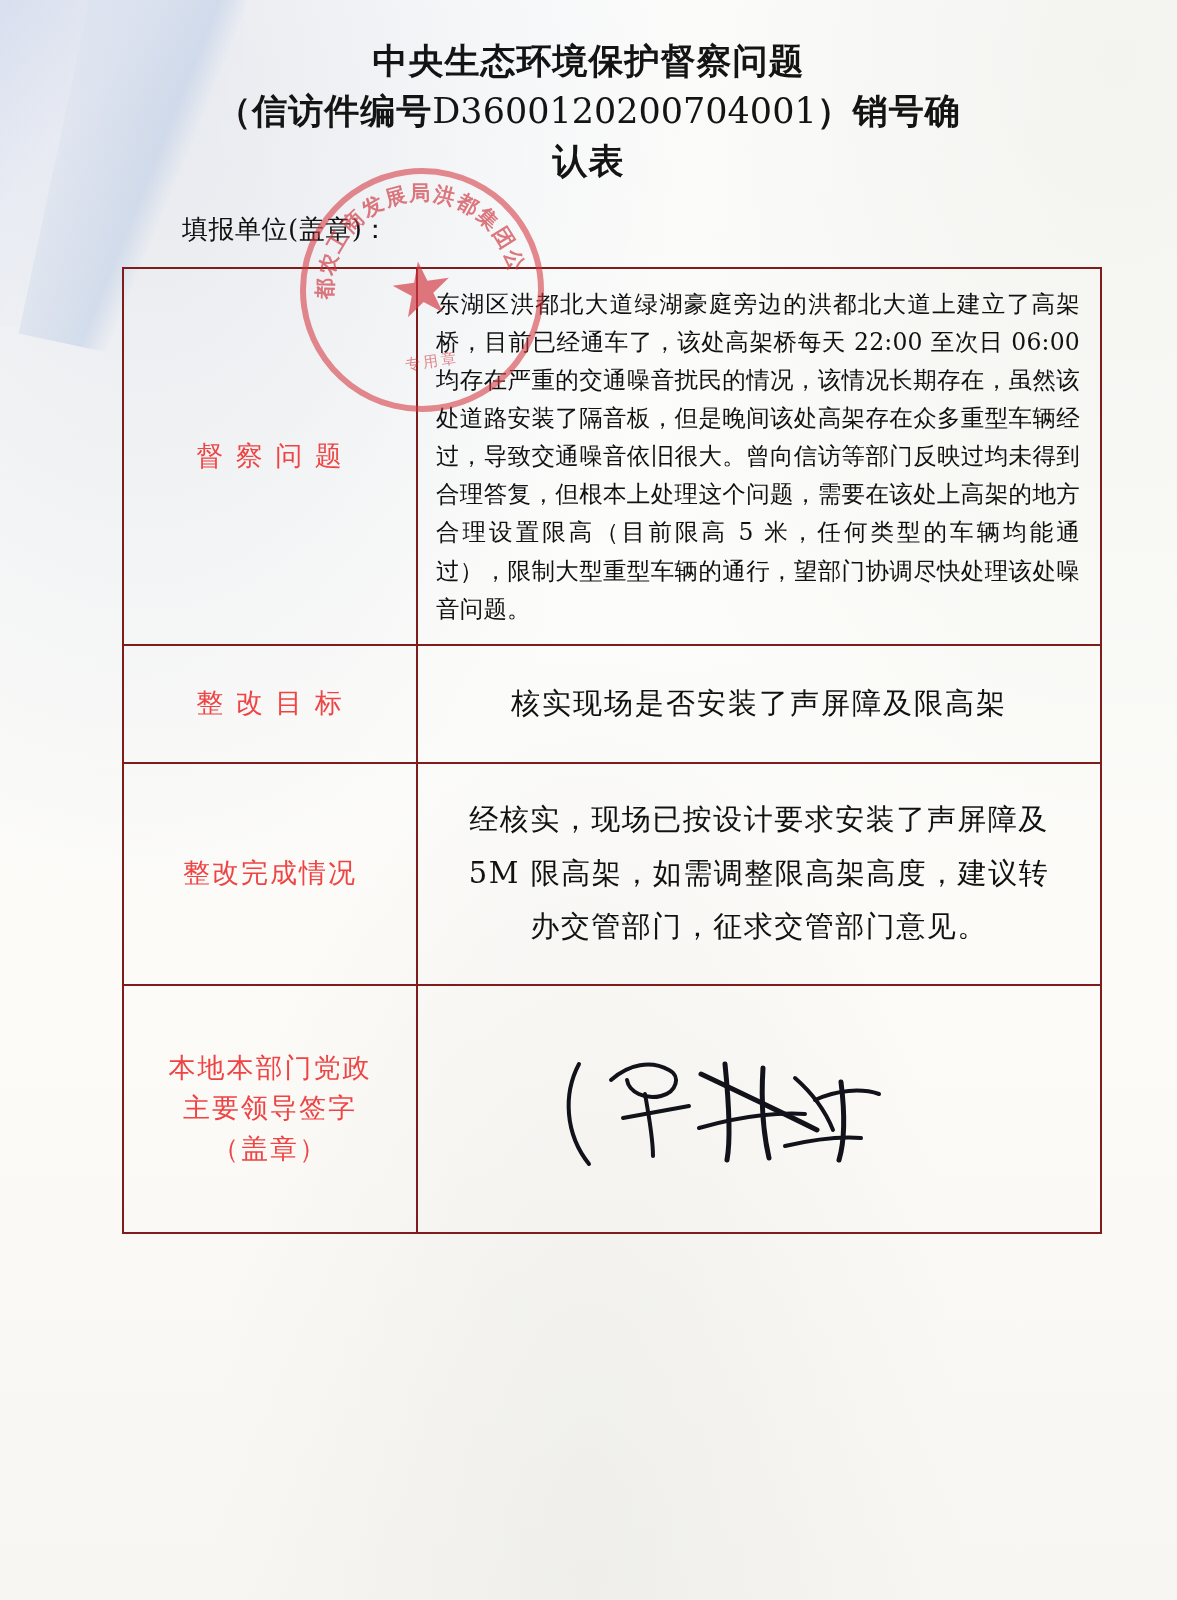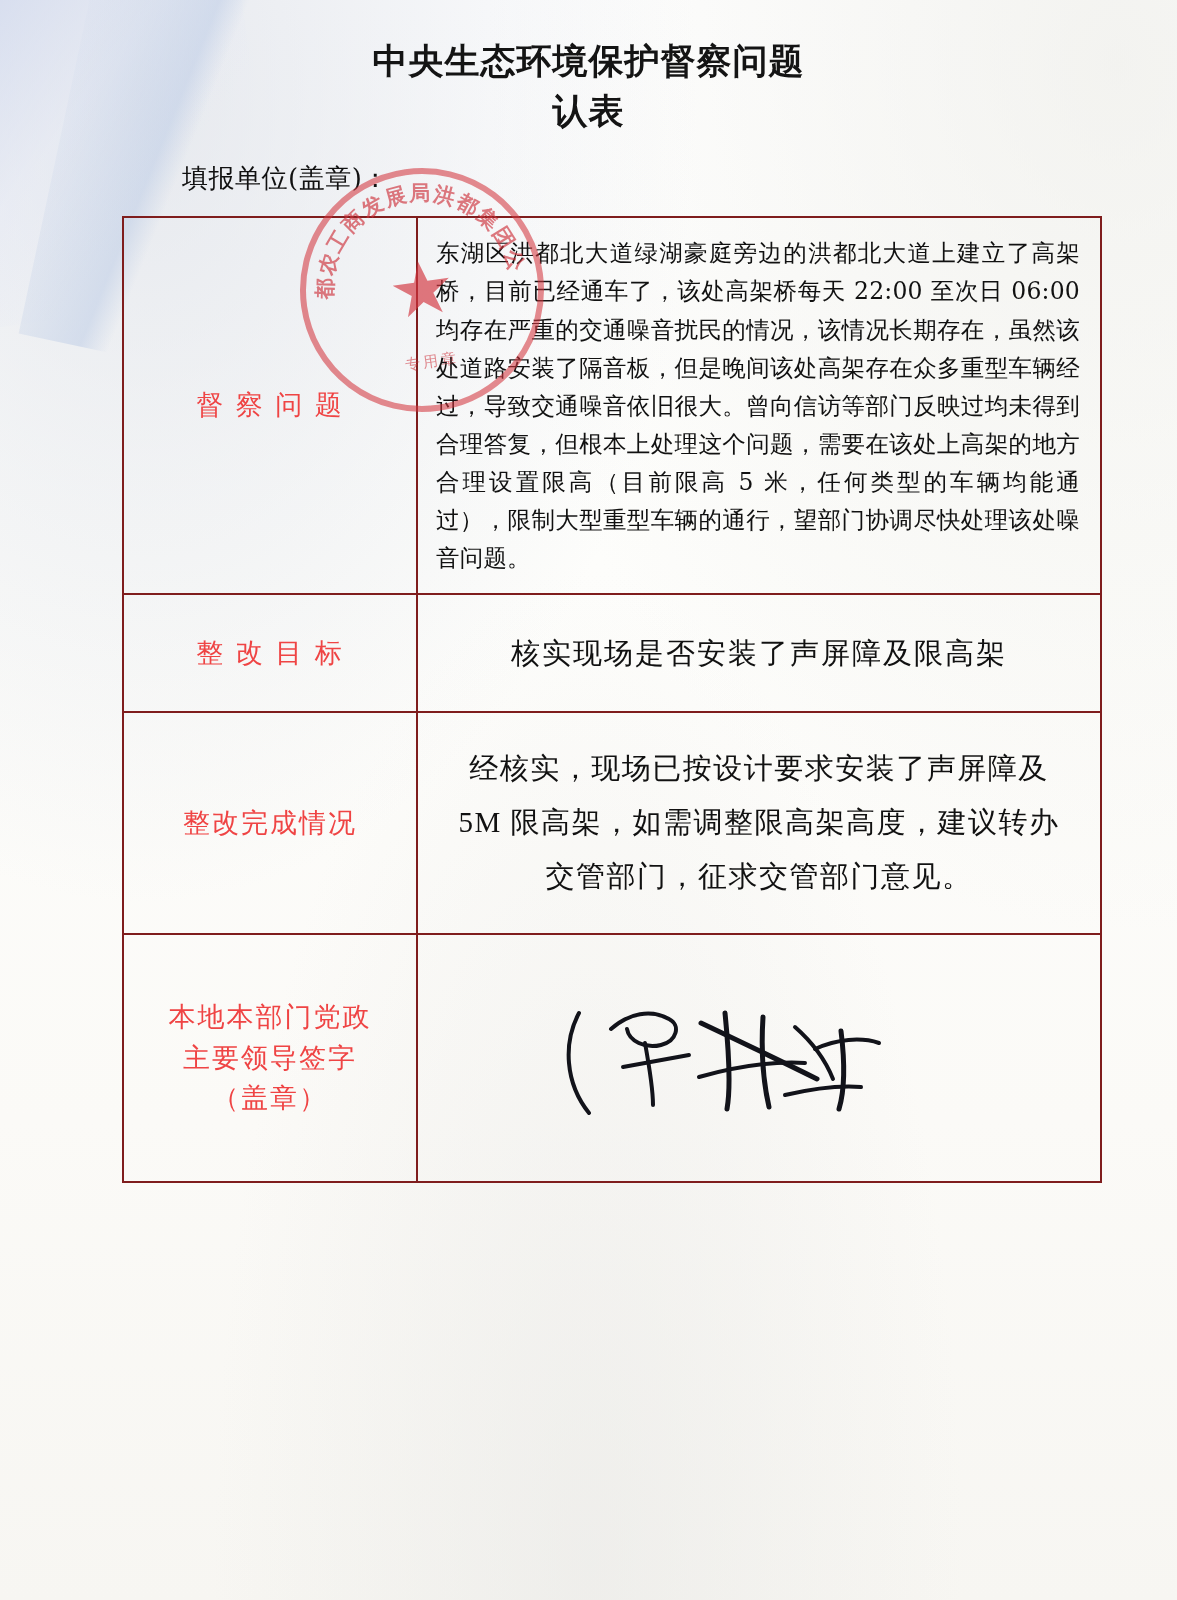--- a/index.html
+++ b/index.html
@@ -181,21 +181,21 @@
   }
   .hand-block {
     text-align: center;
     font-size: 29px;
     line-height: 1.85;
     letter-spacing: 1.5px;
     padding: 12px 26px;
   }
   .row-goal td { height: 96px; border-radius: 25px; }
   .row-measure td { height: 190px; }
-  .row-complete td { height: 200px; font-family: Liberation Serif, serif; }
+  .row-complete td { height: 200px; }
   .row-sign1 td { height: 104px; }
   .row-sign2 td { height: 226px; }
 
   .label-multiline {
     line-height: 1.85;
   }
 
   
   .sig-cell {
     position: relative;
@@ -216,20 +216,23 @@
 
 <div id="page">
 
   <div class="corner-fold"></div>
   <div class="corner-edge"></div>
 
   <div class="content">
 
     <div class="title-block">
       <div class="title-line">中央生态环境保护督察问题</div>
+      <div class="title-line">
+        <span>（信访件编号</span><span class="code">D3600120200704001</span><span>）销号确</span>
+      </div>
       <div class="title-line">认表</div>
     </div>
 
     <div class="meta-row">
       <div class="meta-left">填报单位(盖章)：</div>
     </div>
 
     <div class="table-wrap">
       <table class="form">
         <tbody>

